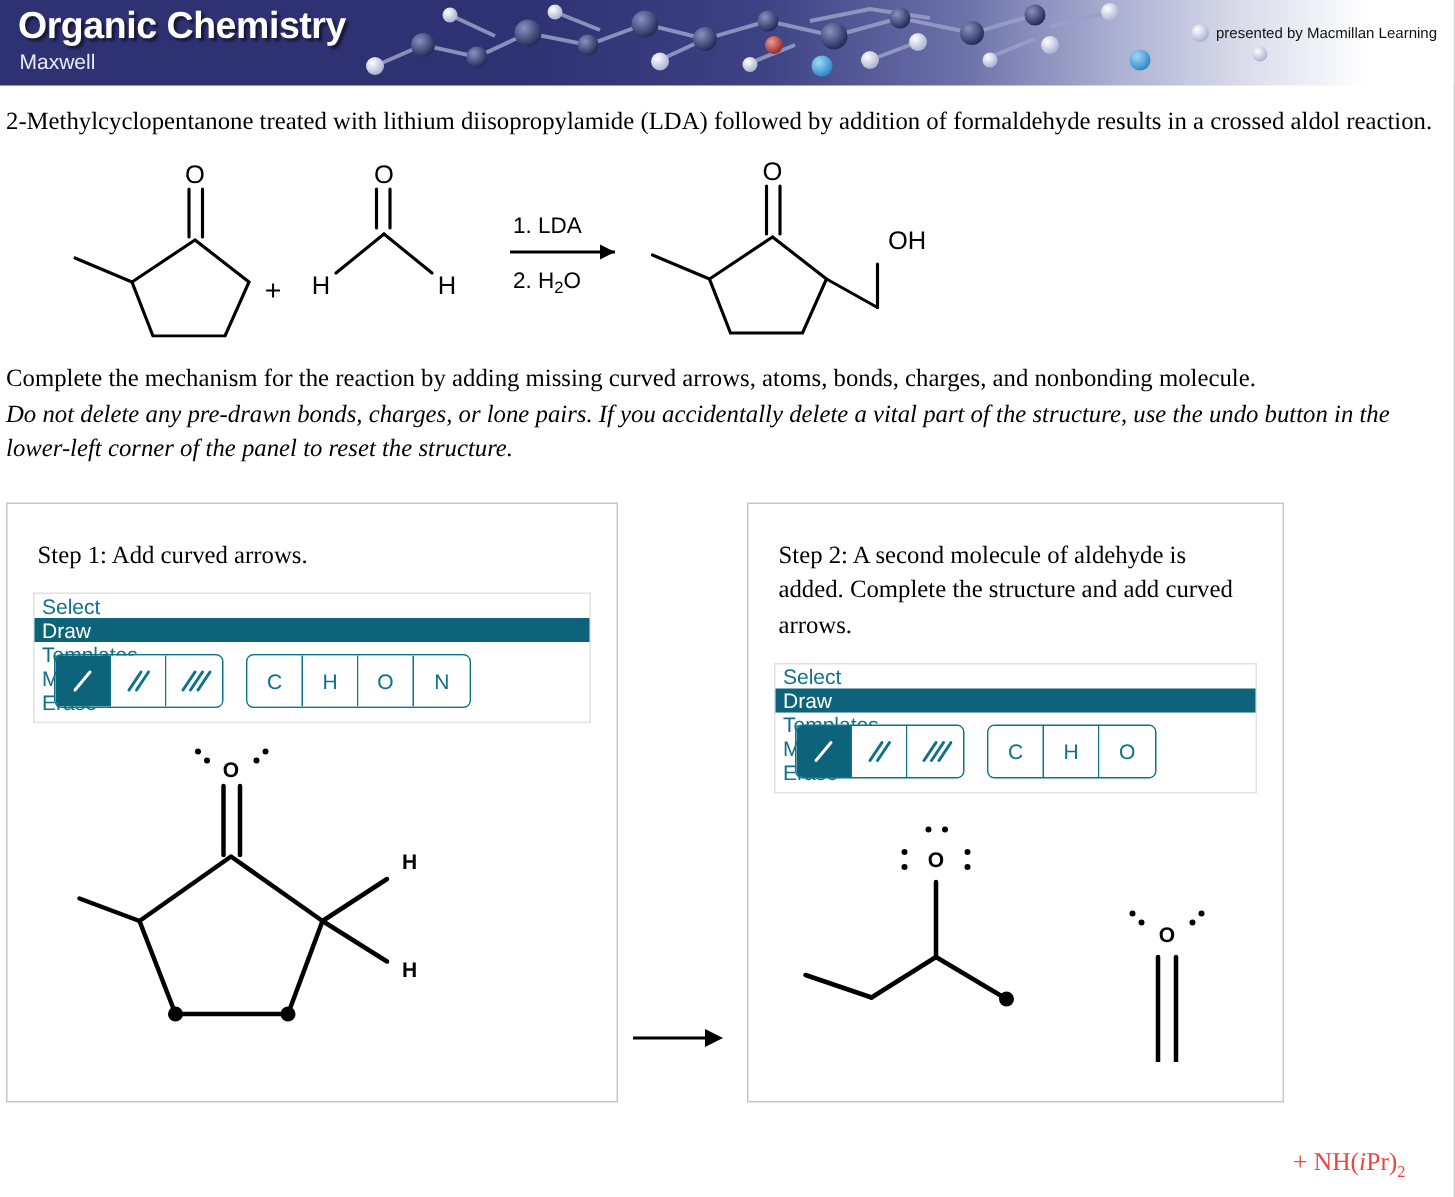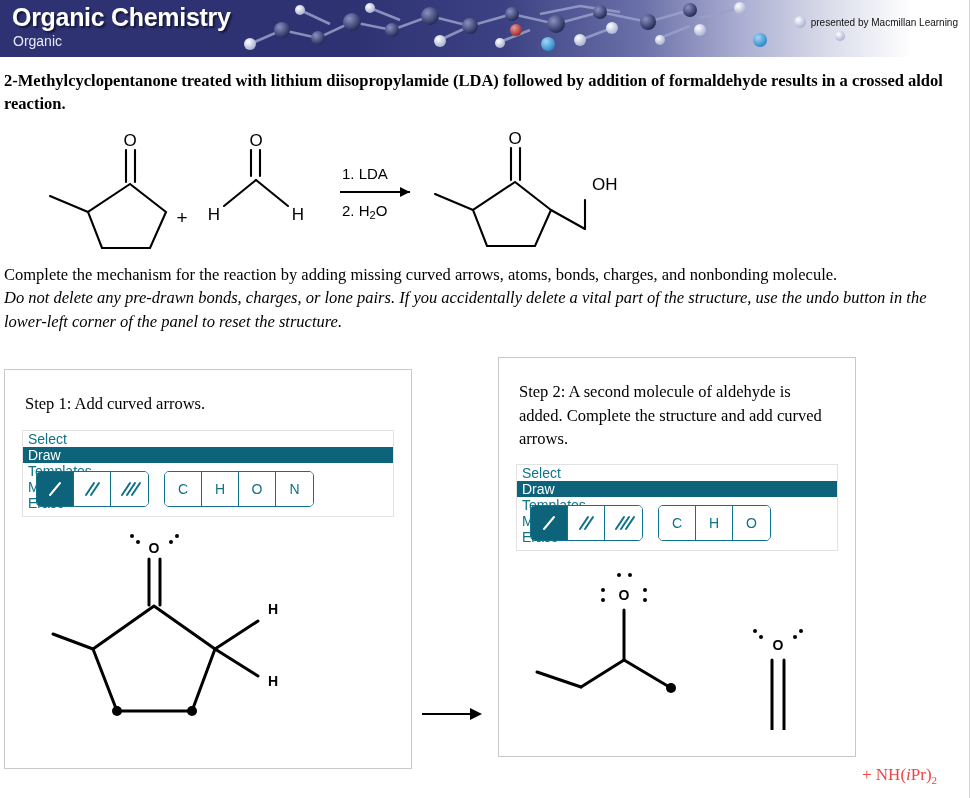--- a/index.html
+++ b/index.html
@@ -66,21 +66,20 @@
 
   
   .prose {
     font-family: "Liberation Serif", serif;
     font-size: 16.5px;
     line-height: 1.42;
     color: #000000;
   }
   .intro {
     margin: 12px 12px 0 4px;
-    font-weight: bold;
   }
   .instructions {
     margin: 10px 12px 0 4px;
   }
   .instructions .ital {
     font-style: italic;
   }
 
   
   .scheme {
@@ -94,21 +93,21 @@
     margin-top: 24px;
     height: 400px;
   }
   .panel {
     position: absolute;
     border: 1px solid #c8c8c8;
     background: #ffffff;
     box-sizing: border-box;
     overflow: hidden;
   }
-  #panel-1 { left: 4px;   top: 12px; width: 408px; height: 400px; }
+  #panel-1 { left: 4px;   top: 0; width: 408px; height: 400px; }
   #panel-2 { left: 498px; top: 0; width: 358px; height: 400px; }
 
   .panel-title {
     font-family: "Liberation Serif", serif;
     font-size: 16.5px;
     line-height: 1.42;
     color: #000000;
     margin: 22px 20px 0 20px;
   }
   #panel-2 .panel-title { margin-top: 22px; }
@@ -250,21 +249,21 @@
       <circle cx="660" cy="40" r="5" fill="url(#sphLight)"></circle>
       <circle cx="690" cy="10" r="7" fill="url(#sphDark)"></circle>
       <circle cx="700" cy="30" r="6" fill="url(#sphLight)"></circle>
       <circle cx="740" cy="8" r="6" fill="url(#sphLight)"></circle>
       <circle cx="760" cy="40" r="7" fill="url(#sphBlue)"></circle>
       <circle cx="800" cy="22" r="6" fill="url(#sphLight)"></circle>
       <circle cx="840" cy="36" r="5" fill="url(#sphLight)"></circle>
     </g>
   </svg>
   <div class="banner-title">Organic Chemistry</div>
-  <div class="banner-author">Organic</div>
+  <div class="banner-author">Maxwell</div>
   <div class="banner-presented">presented by Macmillan Learning</div>
 </div>
 
 <p class="prose intro">2-Methylcyclopentanone treated with lithium diisopropylamide (LDA) followed by addition of formaldehyde results in a crossed aldol reaction.</p>
 
 <div class="scheme">
   <svg width="640" height="125" viewBox="0 0 640 125">
     <g stroke="#000000" stroke-width="2.1" fill="none" stroke-linecap="round">
 
       <path d="M120 60 L78 88 L92 124 L140 124 L156 88 Z"></path>

